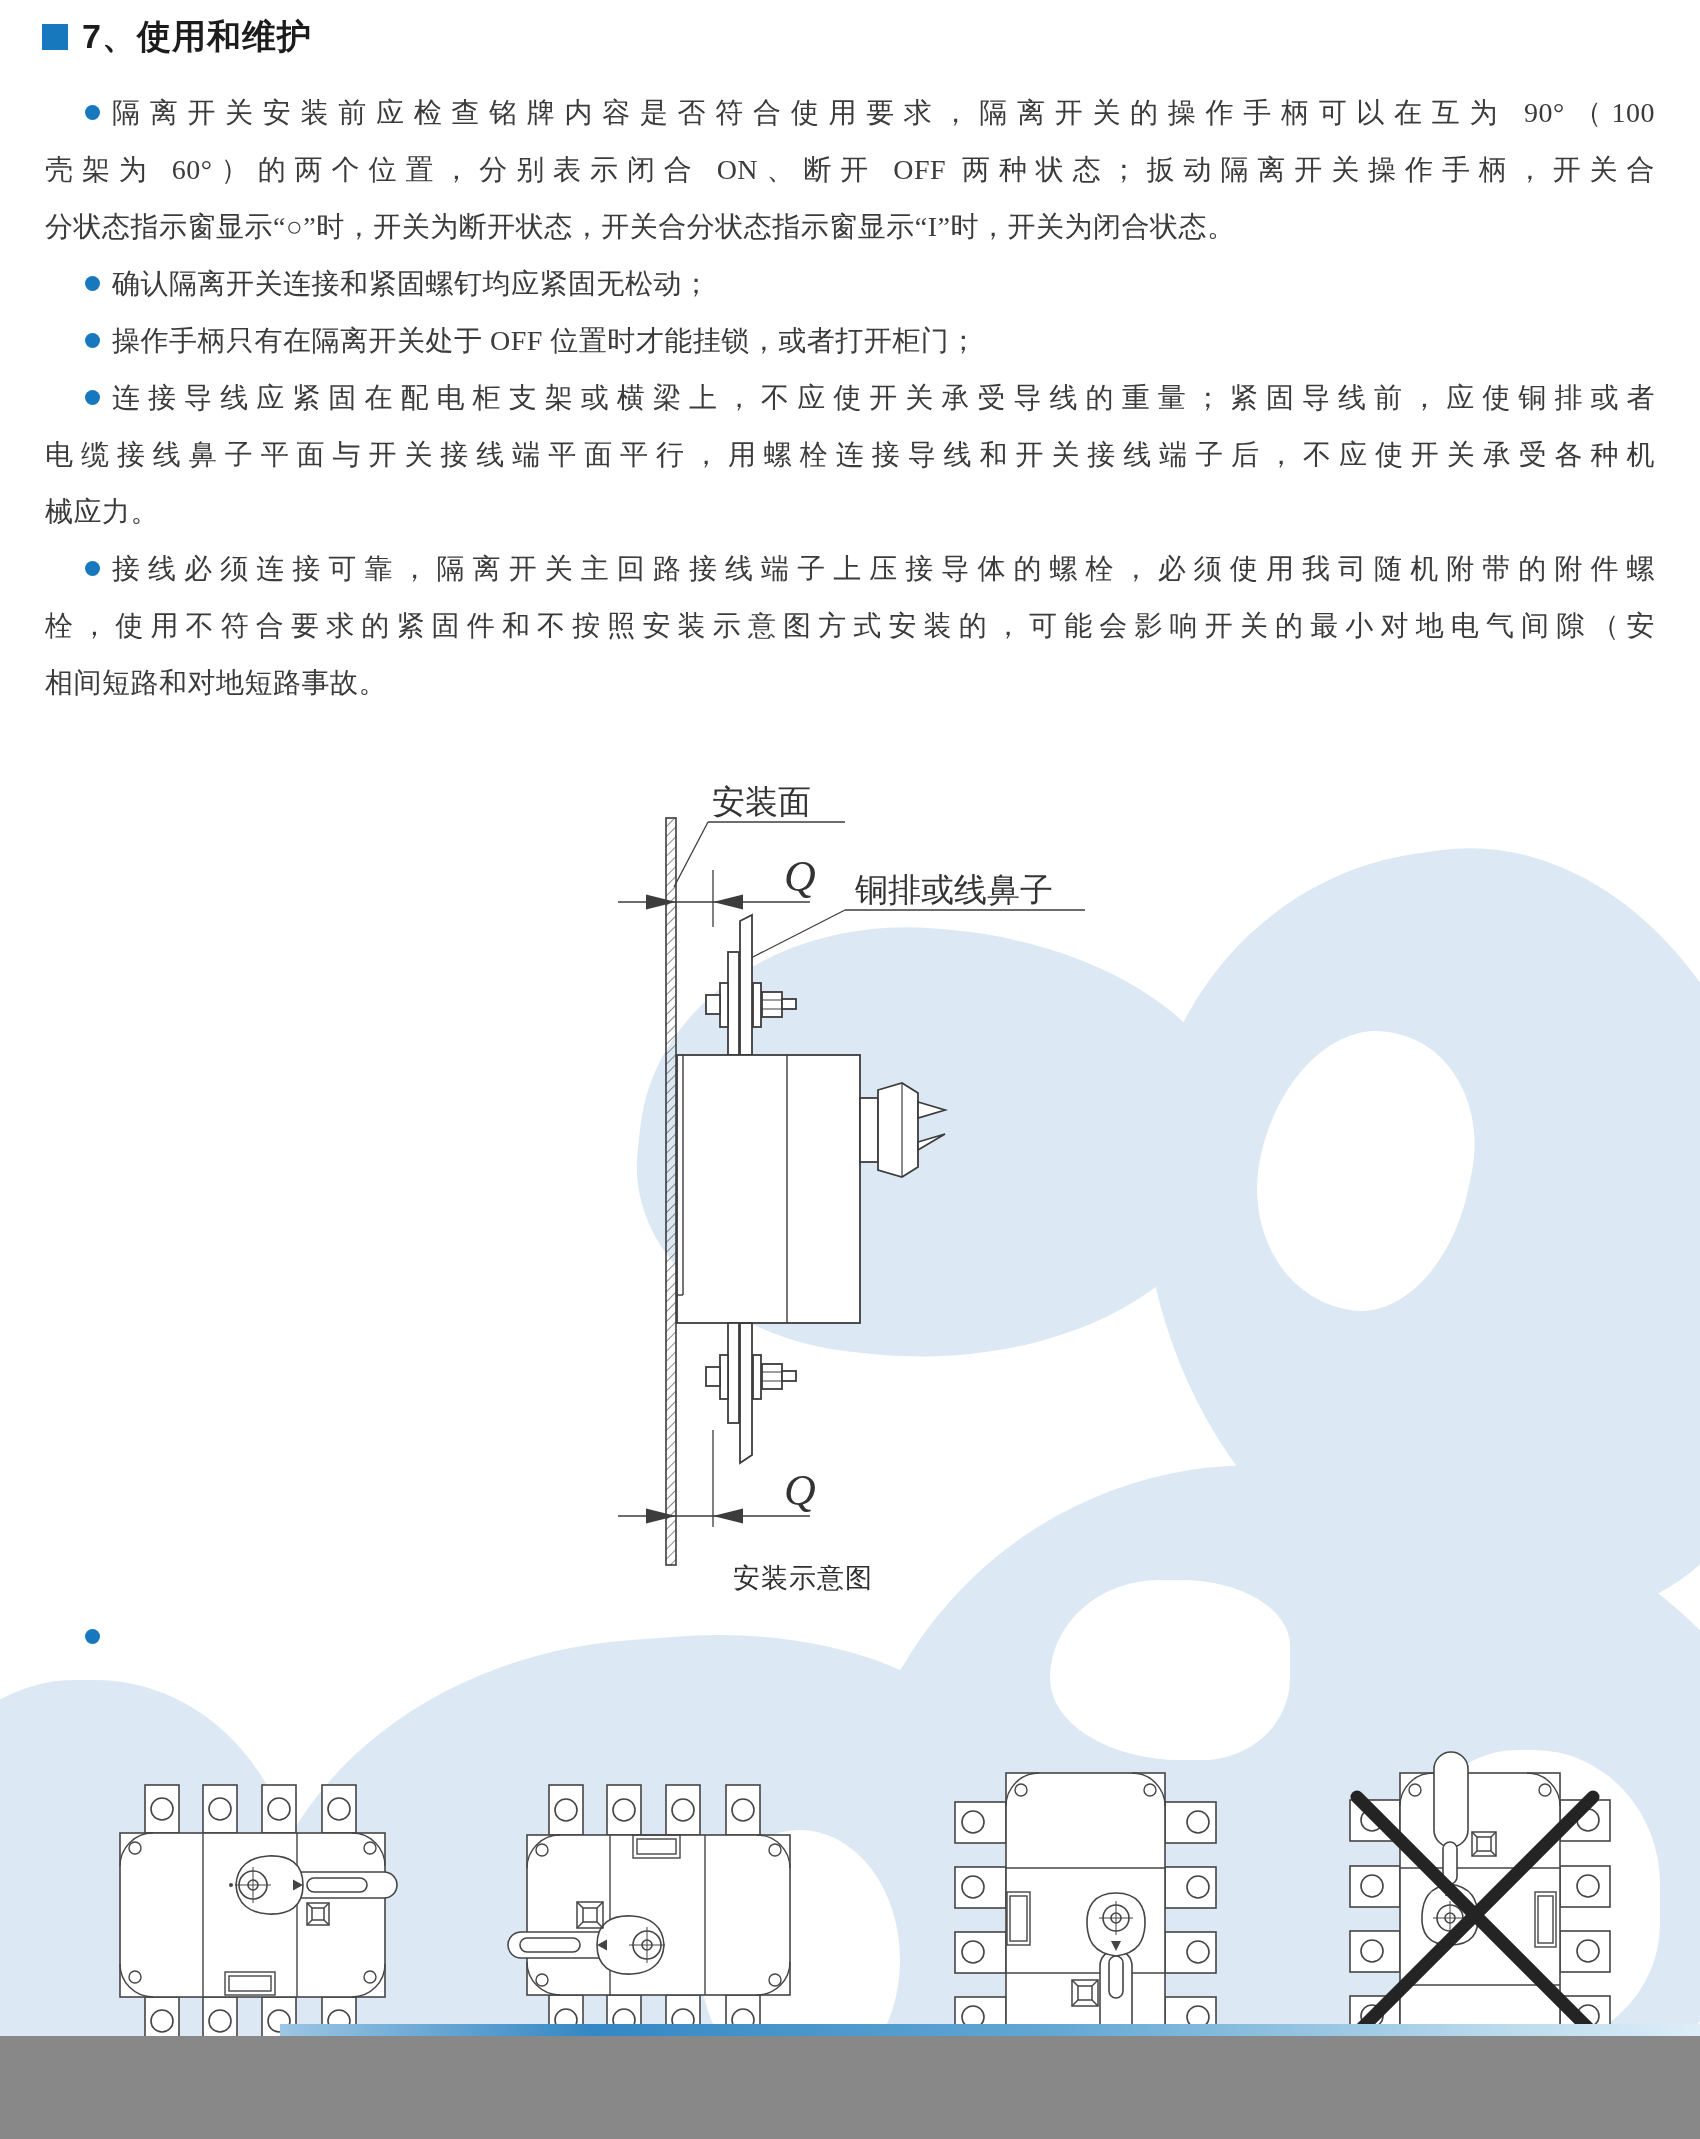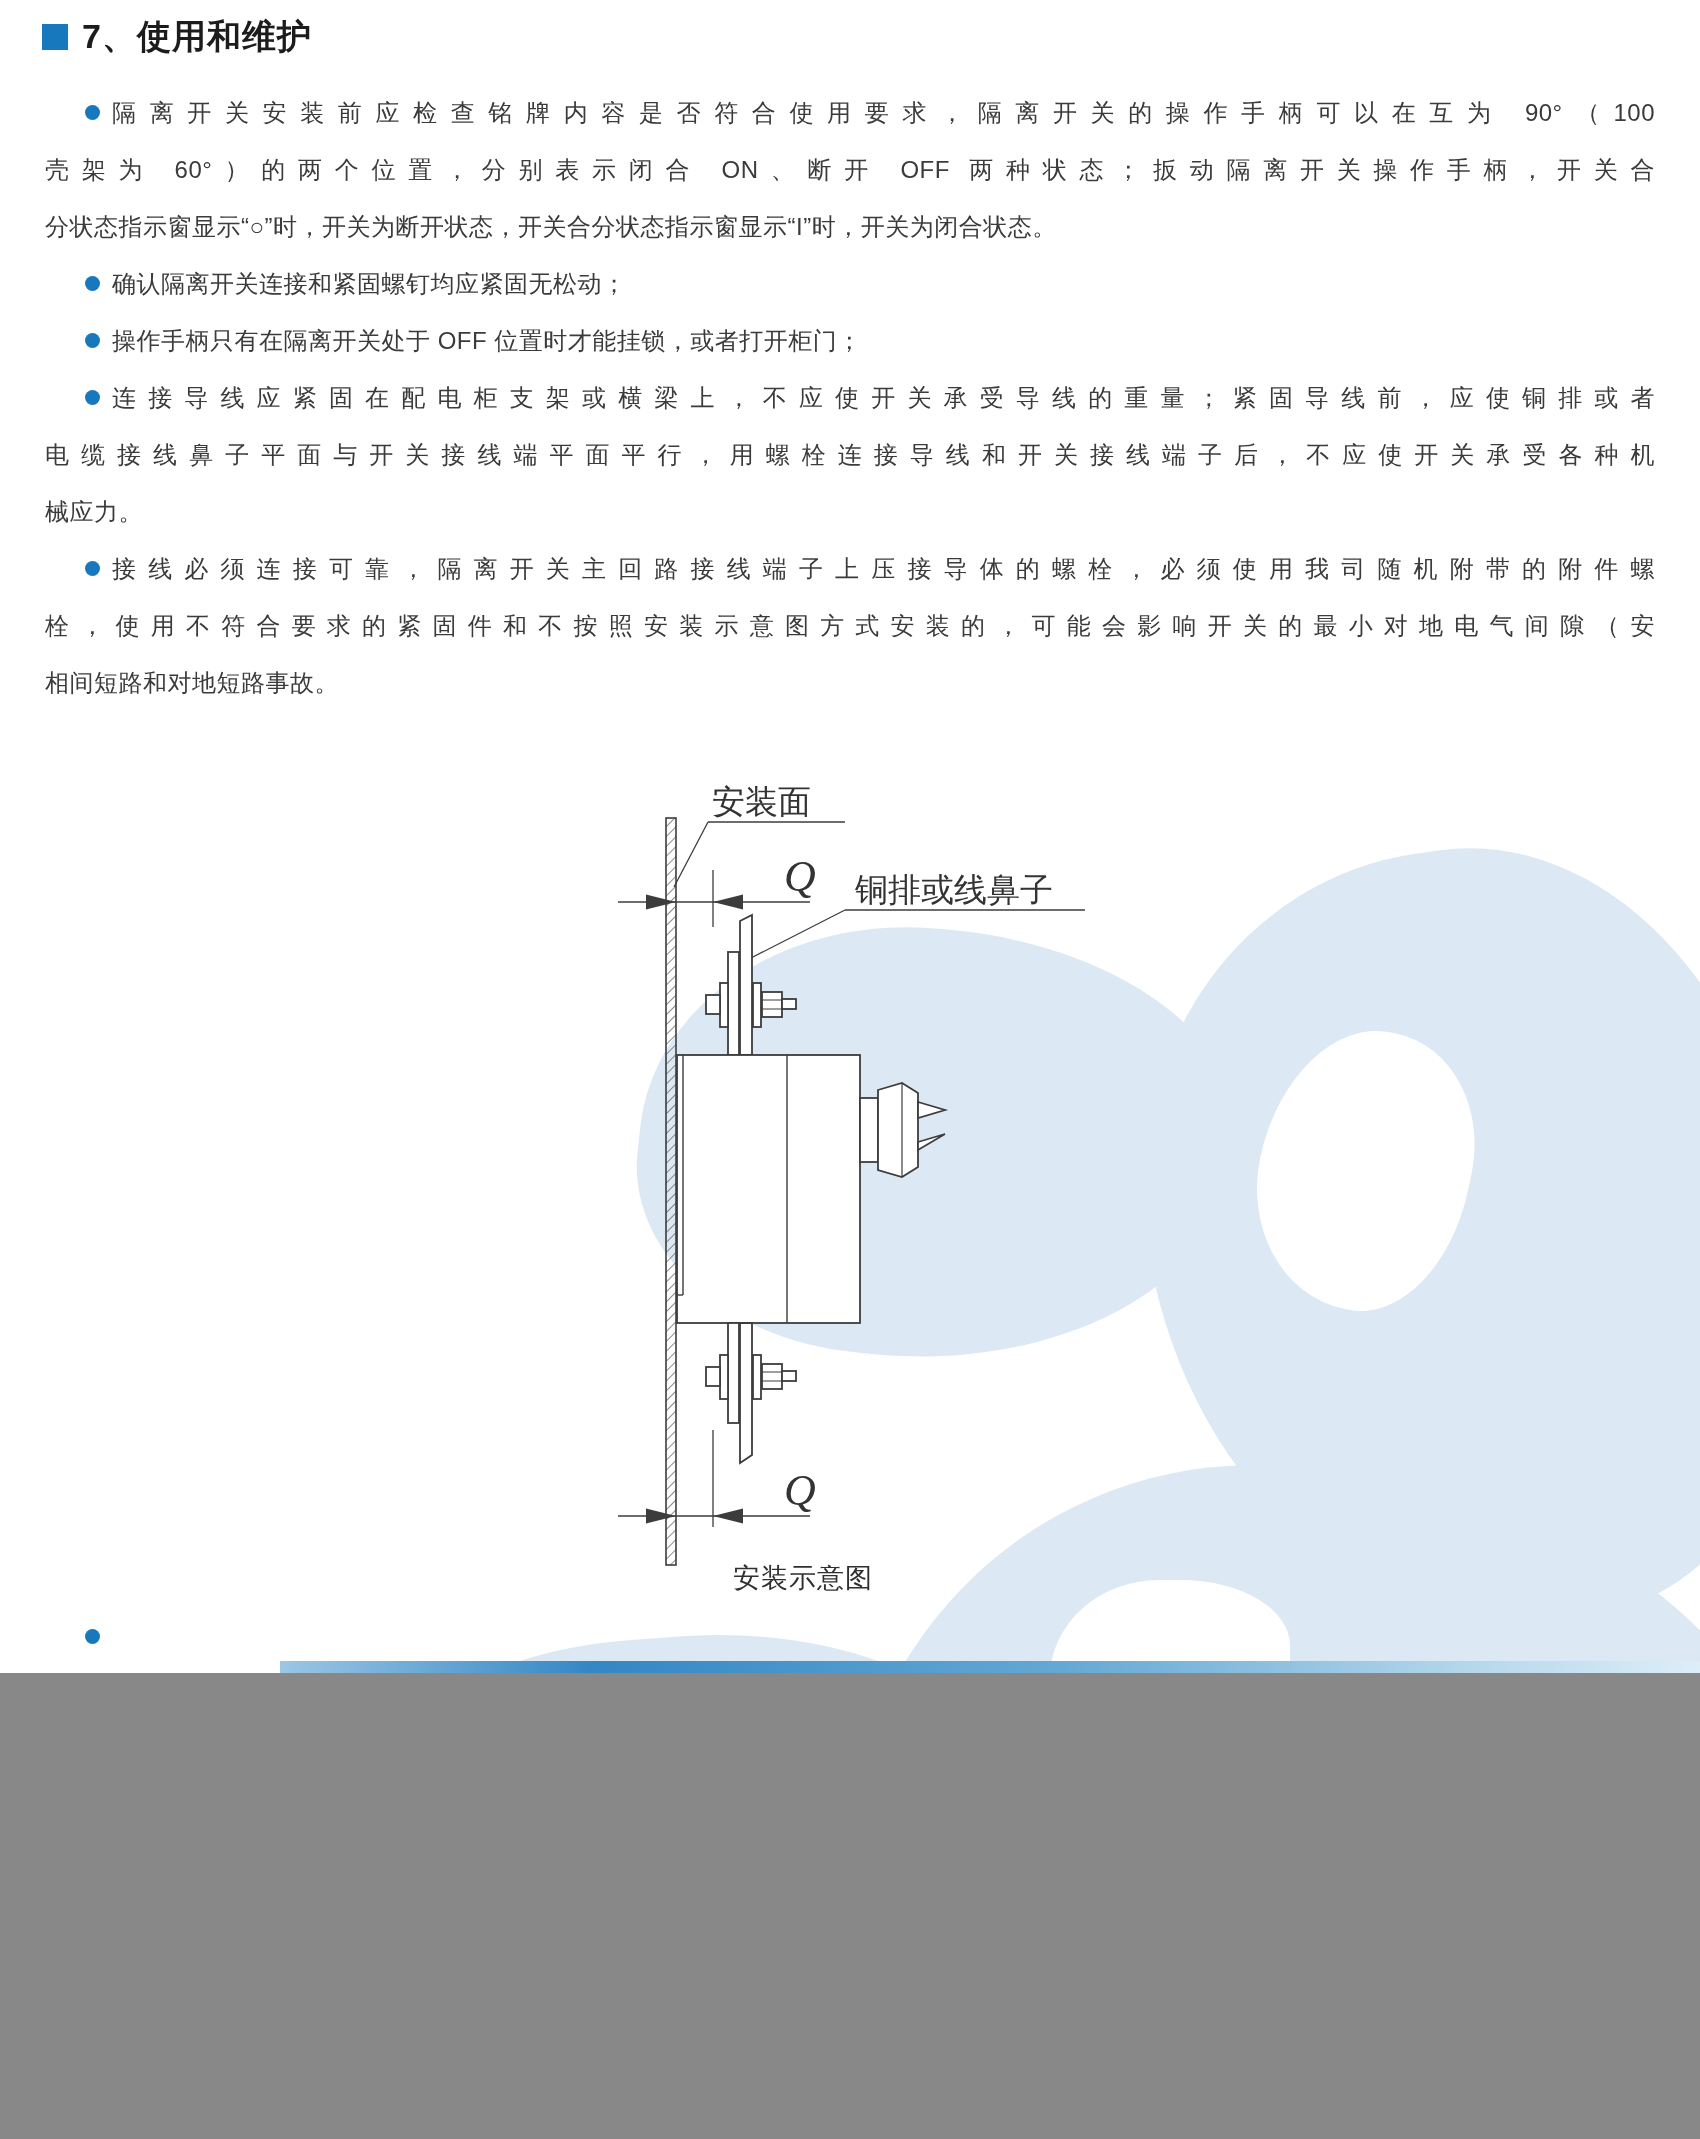--- a/index.html
+++ b/index.html
@@ -1,37 +1,37 @@
 <!DOCTYPE html>
 <html><head>
 <meta charset="utf-8">
 <style>
   html,body{margin:0;padding:0;background:#888;}
-  .page{position:relative;width:1700px;height:1673px;background:#ffffff;overflow:hidden;
+  .page{position:relative;width:1700px;height:2036px;background:#ffffff;overflow:hidden;
         font-family:"Liberation Sans",sans-serif;color:#3b3b3b;margin:0 auto;}
   
   .wm{position:absolute;background:#dce9f4;z-index:0;}
   .wmw{position:absolute;background:#ffffff;z-index:0;}
   #wm1{left:640px;top:930px;width:600px;height:430px;border-radius:48% 52% 60% 40%/55% 45% 58% 42%;transform:rotate(6deg);}
   #wm2{left:1150px;top:850px;width:640px;height:780px;border-radius:52% 48% 42% 58%/46% 54% 42% 58%;transform:rotate(-8deg);}
   #wm3{left:250px;top:1640px;width:780px;height:560px;border-radius:55% 45% 52% 48%/62% 38% 55% 45%;transform:rotate(-4deg);}
   #wm4{left:-130px;top:1680px;width:430px;height:540px;border-radius:50% 50% 45% 55%/55% 45% 50% 50%;}
   #wm5{left:850px;top:1470px;width:920px;height:720px;border-radius:45% 55% 42% 58%/58% 42% 60% 40%;transform:rotate(5deg);}
   #wh1{left:1260px;top:1030px;width:210px;height:280px;border-radius:50% 50% 45% 55%/55% 45% 52% 48%;transform:rotate(12deg);}
   #wh2{left:1400px;top:1750px;width:260px;height:300px;border-radius:48% 52% 55% 45%/52% 48% 45% 55%;}
   #wh3{left:700px;top:1830px;width:200px;height:260px;border-radius:50%;}
   #wh4{left:1050px;top:1580px;width:240px;height:180px;border-radius:50% 50% 40% 60%/60% 40% 50% 50%;}
   
   .layer{position:absolute;z-index:1;}
   .heading{top:14px;left:42px;font-size:34px;font-weight:bold;color:#1c1c1c;letter-spacing:1px;}
   .hsq{display:inline-block;width:26px;height:26px;background:#1878be;margin-right:14px;vertical-align:-2px;}
   .block{left:45px;width:1610px;}
   #block-main{top:84px;}
   #block-post{top:1608px;}
-  .tline{height:57px;line-height:57px;font-size:24px;letter-spacing:.5px;color:#3b3b3b;text-align:left;}
+  .tline{height:57px;line-height:57px;font-size:28px;letter-spacing:.5px;color:#3b3b3b;text-align:left;font-family:Liberation Serif, serif;}
   .tline.just{text-align:justify;text-align-last:justify;}
   .tline.first{position:relative;padding-left:67px;}
   .dot{position:absolute;left:40px;top:21px;width:15px;height:15px;border-radius:50%;background:#1878be;}
   .caption{left:733px;top:1560px;font-size:27px;color:#2f2f2f;letter-spacing:1px;}
   svg{position:absolute;z-index:1;overflow:visible;}
   #diagram{left:440px;top:775px;}
   #sw1{left:85px;top:1780px;}
   #sw2{left:500px;top:1780px;}
   #sw3{left:940px;top:1760px;}
   #sw4{left:1330px;top:1690px;}

